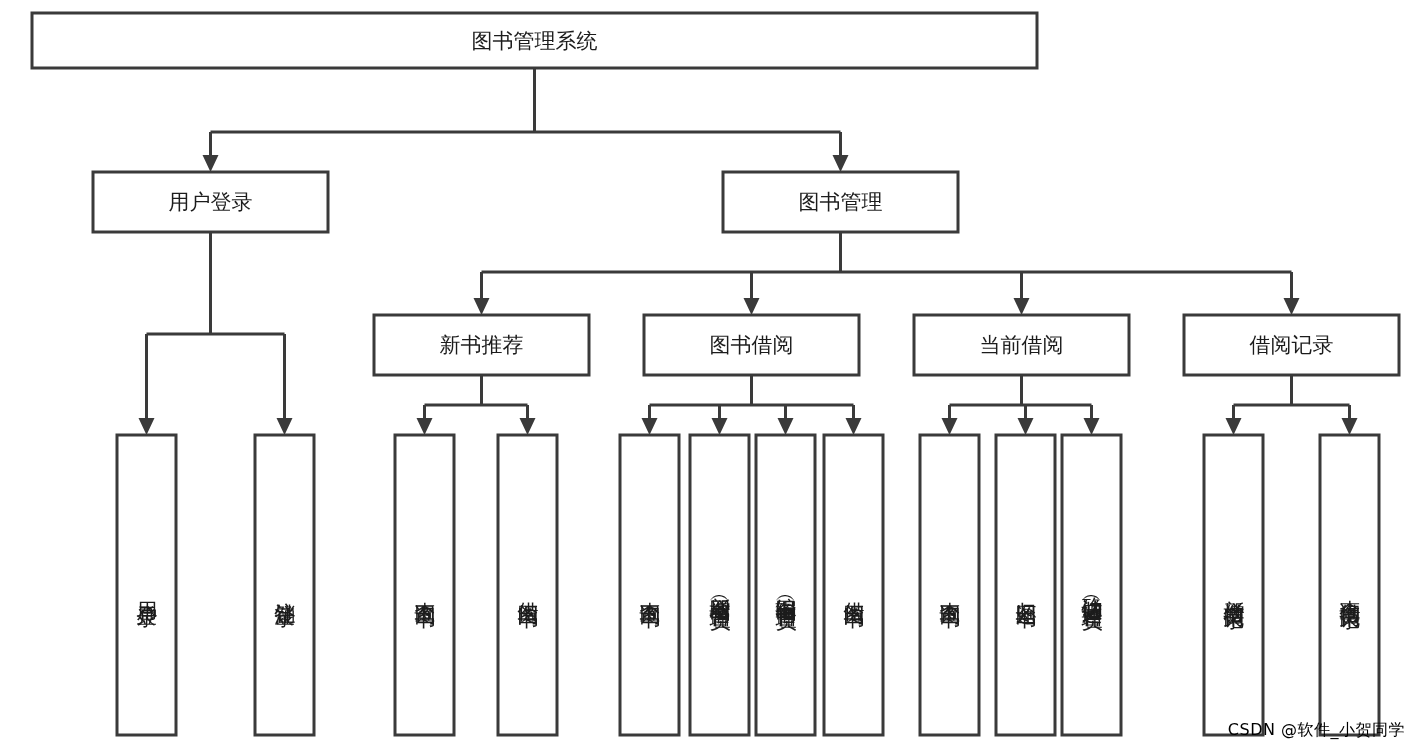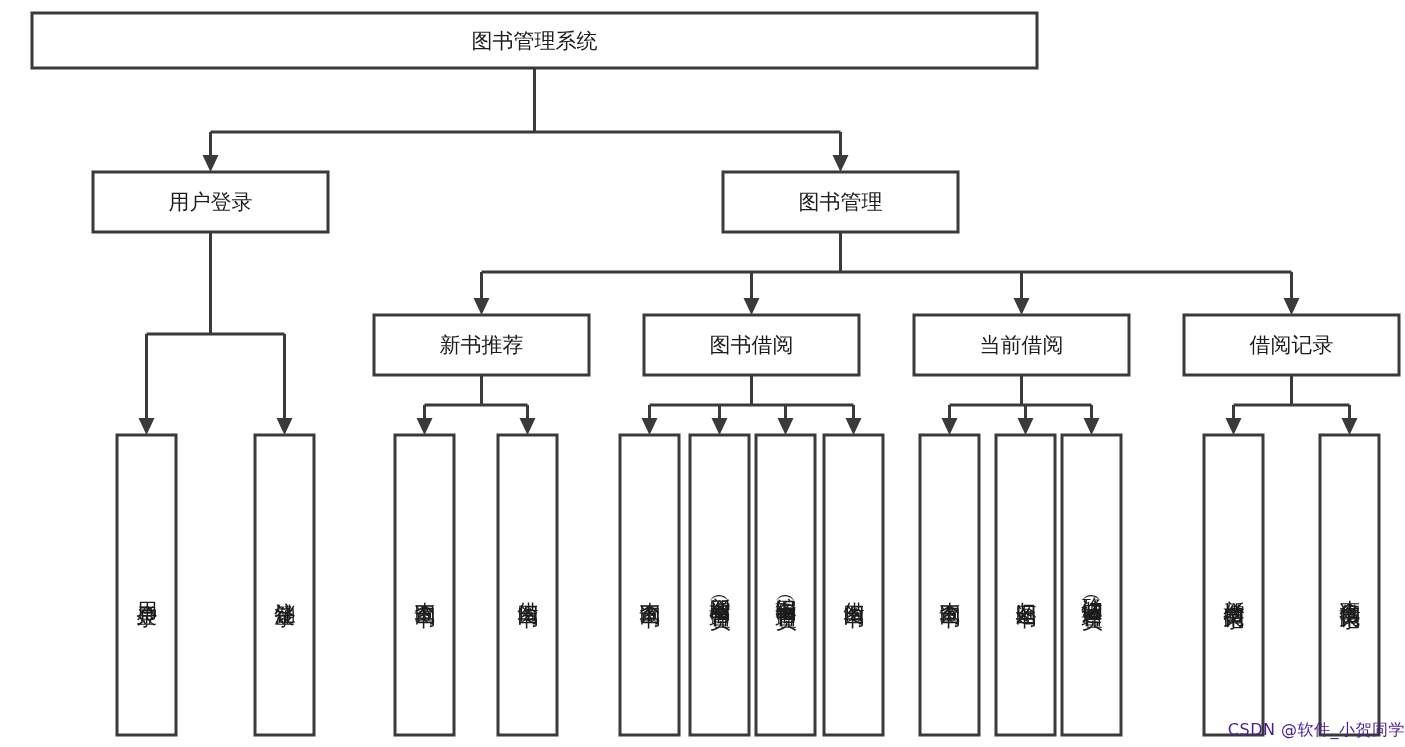--- a/index.html
+++ b/index.html
@@ -70,21 +70,21 @@
     color: #1c1c1c;
     white-space: nowrap;
     text-align: left;
   }
   .watermark {
     position: absolute;
     right: 12px;
     bottom: 6px;
     font-family: "DejaVu Sans", "Liberation Sans", sans-serif;
     font-size: 16px;
-    color: #4c1d95;
+    color: #000000;
     letter-spacing: 0.5px;
     white-space: nowrap;
     user-select: none;
   }
 </style>
 </head>
 <body>
 
 <div id="diagram-root">
   <svg id="tree-svg" viewBox="0 0 1405 747">

